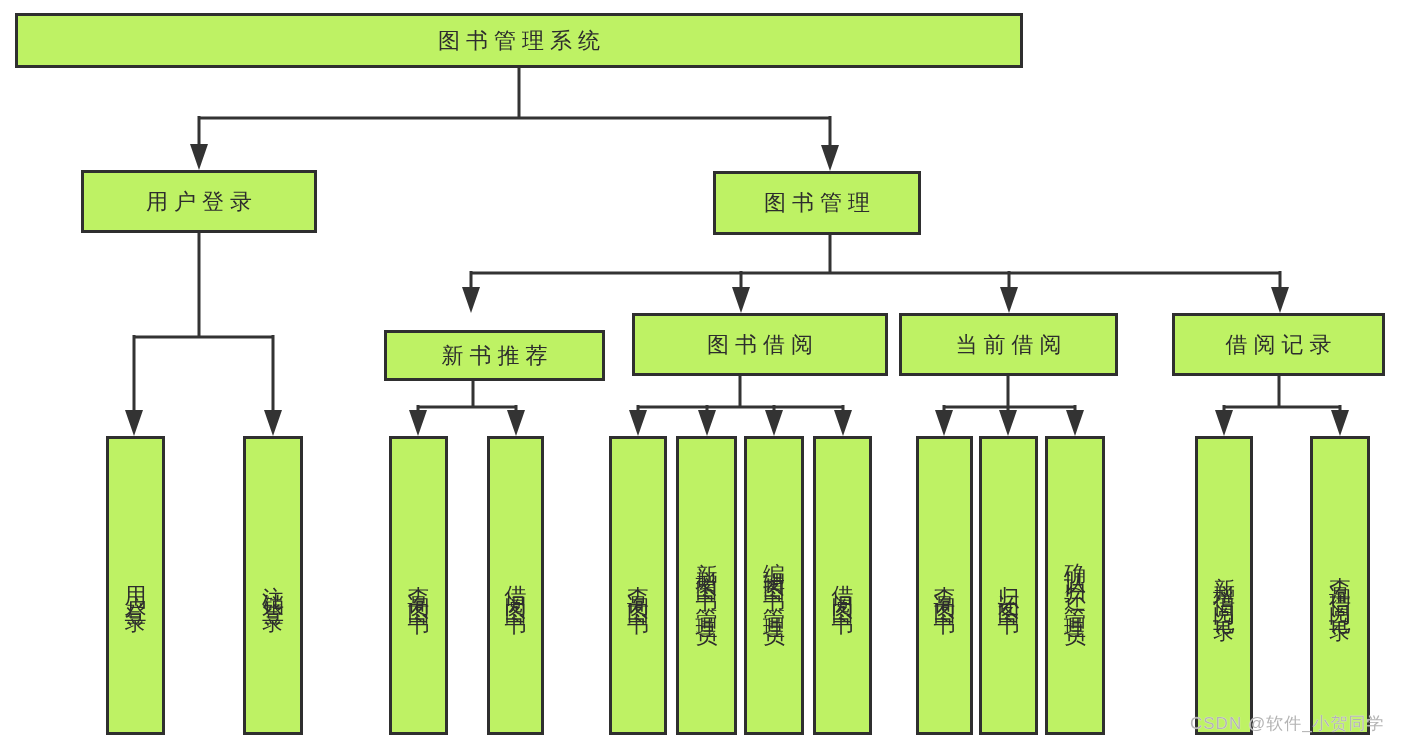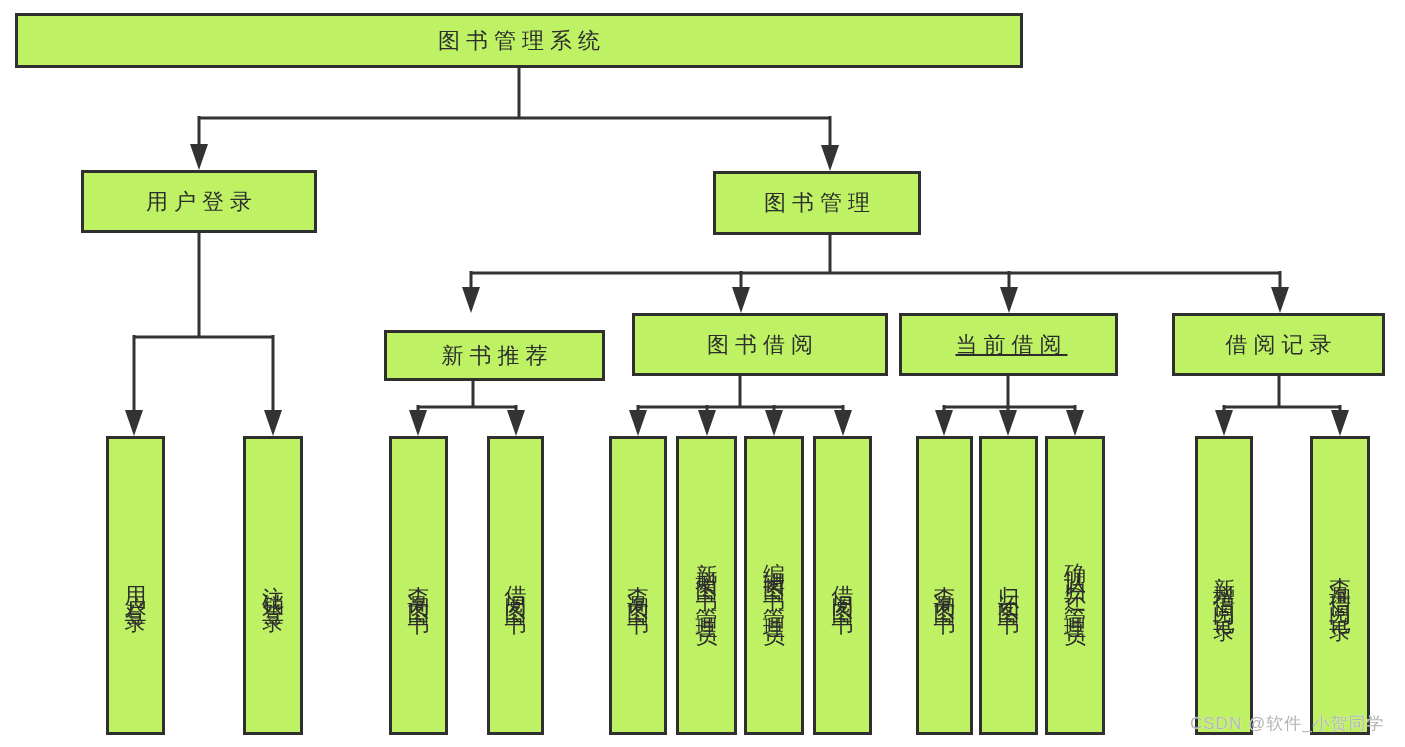--- a/index.html
+++ b/index.html
@@ -91,21 +91,21 @@
     </g>
   </svg>
 
   <div class="box hbox" style="left:15px;top:13px;width:1008px;height:55px;">图书管理系统</div>
 
   <div class="box hbox" style="left:81px;top:170px;width:236px;height:63px;">用户登录</div>
   <div class="box hbox" style="left:713px;top:171px;width:208px;height:64px;">图书管理</div>
 
   <div class="box hbox" style="left:363px;top:330px;width:221px;height:51px;margin-left:21px;">新书推荐</div>
   <div class="box hbox" style="left:632px;top:313px;width:256px;height:63px;">图书借阅</div>
-  <div class="box hbox" style="left:899px;top:313px;width:219px;height:63px;text-decoration:underline;">当前借阅</div>
+  <div class="box hbox" style="left:899px;top:313px;width:219px;height:63px;">当前借阅</div>
   <div class="box hbox" style="left:1172px;top:313px;width:213px;height:63px;">借阅记录</div>
 
   <div class="box vbox" style="left:106px;top:436px;width:59px;height:299px;">
     <span>用户登录</span>
     </div>
   <div class="box vbox" style="left:243px;top:436px;width:60px;height:299px;">
     <span>注销登录</span>
     </div>
 
   <div class="box vbox" style="left:389px;top:436px;width:59px;height:299px;">

